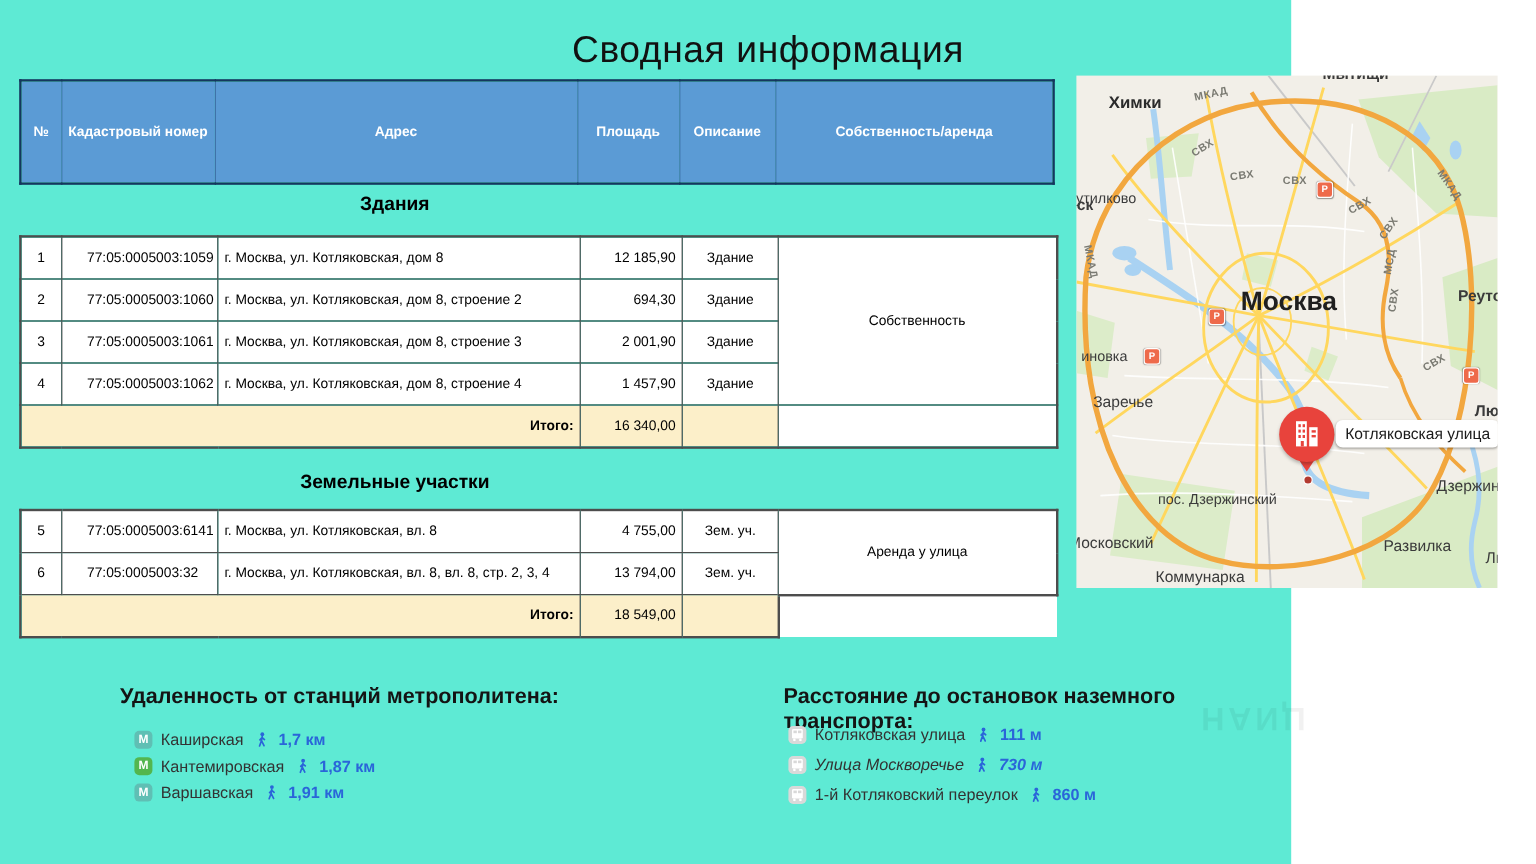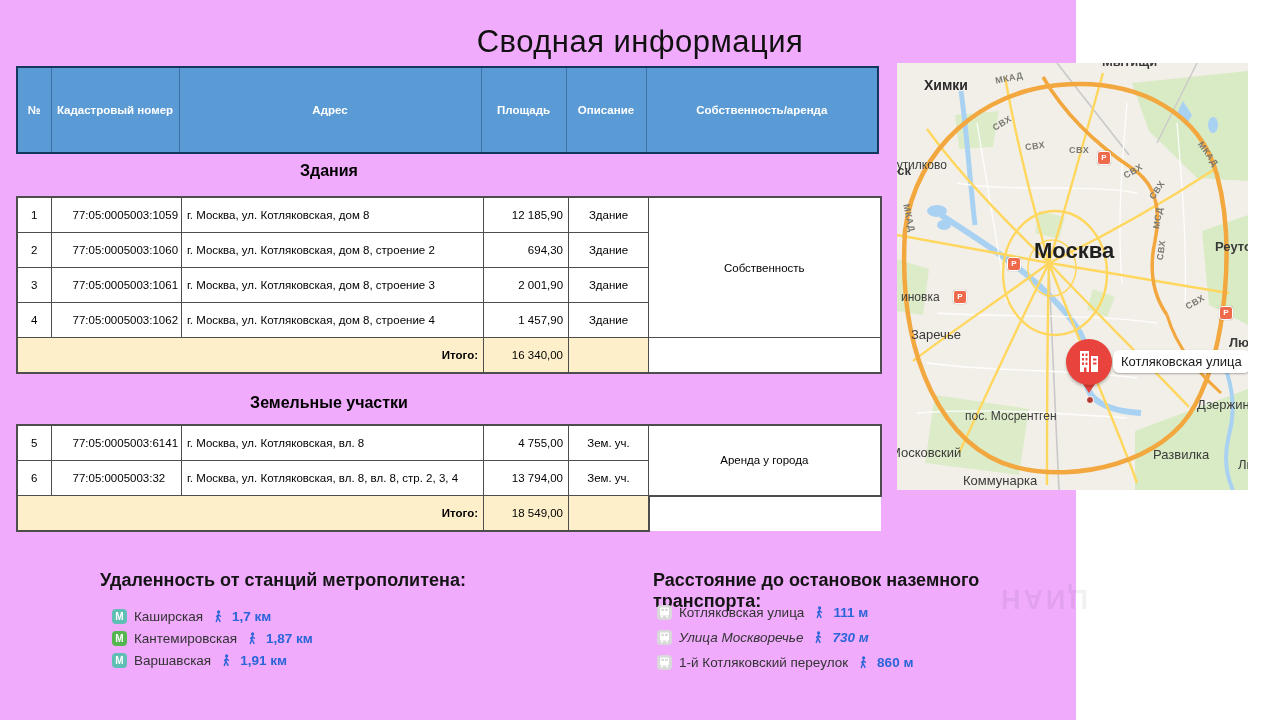--- a/index.html
+++ b/index.html
@@ -1,18 +1,18 @@
 <!DOCTYPE html>
 <html><head>
 <meta charset="utf-8">
 <style>
   html,body{margin:0;padding:0;width:1280px;height:720px;background:#fff;overflow:hidden;
     font-family:"Liberation Sans","DejaVu Sans",sans-serif;}
   .abs{position:absolute;}
-  #slide{position:relative;width:1076px;height:720px;background:#f0abfc;}
+  #slide{position:relative;width:1076px;height:720px;background:#5eead4;}
 
   
   .title{left:0;top:24px;width:1280px;text-align:center;font-size:31px;color:#111;
     font-weight:400;letter-spacing:.5px;}
 
   
   table{border-collapse:collapse;table-layout:fixed;position:absolute;}
   td,th{overflow:hidden;white-space:nowrap;}
   .htable{left:16px;top:66px;border:2px solid #15375e;}
   .htable th{background:#5b9bd5;color:#fff;font-size:11.5px;font-weight:700;
@@ -157,21 +157,21 @@
         <col style="width:80px">
         <col style="width:232px">
       </colgroup>
     <tbody>
         <tr>
       <td class="cnum top2 lef2">5</td>
       <td class="ccad top2">77:05:0005003:6141</td>
       <td class="caddr top2">г. Москва, ул. Котляковская, вл. 8</td>
       <td class="carea top2">4 755,00</td>
       <td class="cdesc top2">Зем. уч.</td>
-      <td class="cown top2 rig2 bot2" rowspan="2">Аренда у города</td>
+      <td class="cown top2 rig2 bot2" rowspan="2">Аренда у улица</td>
     </tr>
     <tr>
       <td class="cnum lef2">6</td>
       <td class="ccad">77:05:0005003:32</td>
       <td class="caddr">г. Москва, ул. Котляковская, вл. 8, вл. 8, стр. 2, 3, 4</td>
       <td class="carea">13 794,00</td>
       <td class="cdesc">Зем. уч.</td>
     </tr>
     <tr>
       <td class="itogo itogo-label lef2 bot2" colspan="3">Итого:</td>
@@ -250,21 +250,21 @@
     <span class="rlbl" style="left:288px;top:234px;transform:rotate(-30deg);">СВХ</span>
 
     <span class="mlbl big" style="left:27px;top:14px;">Химки</span>
     <span class="mlbl" style="left:-9px;top:95px;">Путилково</span>
     <span class="mlbl town" style="left:-67px;top:100px;font-weight:600;">Красногорск</span>
     <span class="mlbl town" style="left:205px;top:-9px;font-weight:600;">Мытищи</span>
     <span class="mlbl city" style="left:137px;top:175px;">Москва</span>
     <span class="mlbl town" style="left:318px;top:176px;font-weight:600;">Реутов</span>
     <span class="mlbl town" style="left:14px;top:264px;">Заречье</span>
     <span class="mlbl" style="left:4px;top:227px;">иновка</span>
-    <span class="mlbl" style="left:68px;top:346px;">пос. Мосрентген</span>
+    <span class="mlbl" style="left:68px;top:346px;">пос. Дзержинский</span>
     <span class="mlbl town" style="left:-7px;top:382px;">Московский</span>
     <span class="mlbl town" style="left:66px;top:410px;">Коммунарка</span>
     <span class="mlbl town" style="left:256px;top:384px;">Развилка</span>
     <span class="mlbl town" style="left:300px;top:334px;">Дзержинский</span>
     <span class="mlbl town" style="left:332px;top:272px;font-weight:600;">Люберцы</span>
     <span class="mlbl town" style="left:341px;top:394px;">Лыткарино</span>
 
     <span class="pbadge" style="left:200px;top:88px;">Р</span>
     <span class="pbadge" style="left:110px;top:194px;">Р</span>
     <span class="pbadge" style="left:56px;top:227px;">Р</span>

